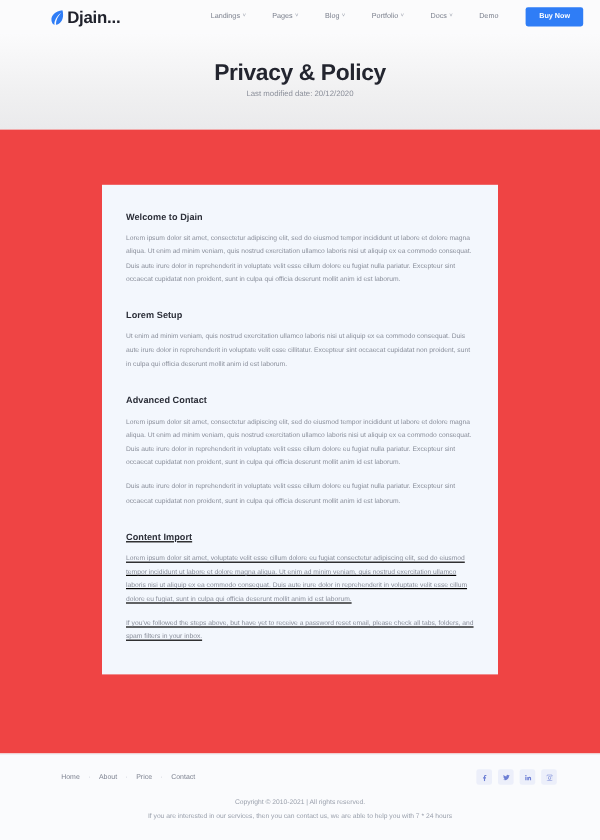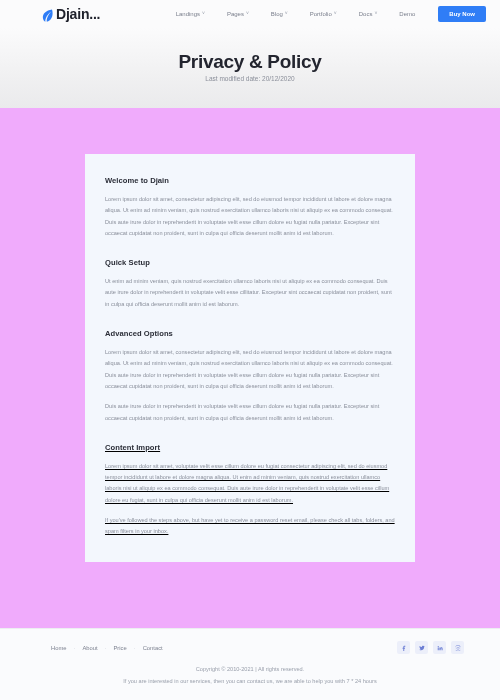--- a/index.html
+++ b/index.html
@@ -43,21 +43,21 @@
     flex:0 0 80px;
     background:linear-gradient(180deg,#fbfbfc 0%,#f0f0f1 62%,#eaeaec 100%);
     display:flex; flex-direction:column;
     align-items:center; justify-content:center; gap:2px;
     padding-bottom:4px;
   }
   .hero-title { font-size:19px; font-weight:bold; color:#23252f; letter-spacing:-0.3px; }
   .hero-sub { font-size:6.5px; color:#8b8f9a; }
 
   
-  .main { flex:1 1 auto; background:#f0abfc; padding:46px 0 0 0; }
+  .main { flex:1 1 auto; background:#ef4444; padding:46px 0 0 0; }
   .card {
     width:330px; margin:0 auto;
     background:#f3f7fd;
     padding:22px 20px 24px 20px;
   }
   .sec { margin-bottom:19px; }
   .sec:last-child { margin-bottom:0;text-decoration:underline; }
   .sec-title {
     font-size:7.6px; font-weight:bold; color:#2b2e38;
     margin-bottom:9px; letter-spacing:0.05px;
@@ -137,26 +137,26 @@
 
   <div class="main">
     <div class="card">
 
       <div class="sec">
         <div class="sec-title">Welcome to Djain</div>
         <p class="sec-p">Lorem ipsum dolor sit amet, consectetur adipiscing elit, sed do eiusmod tempor incididunt ut labore et dolore magna aliqua. Ut enim ad minim veniam, quis nostrud exercitation ullamco laboris nisi ut aliquip ex ea commodo consequat. Duis aute irure dolor in reprehenderit in voluptate velit esse cillum dolore eu fugiat nulla pariatur. Excepteur sint occaecat cupidatat non proident, sunt in culpa qui officia deserunt mollit anim id est laborum.</p>
       </div>
 
       <div class="sec">
-        <div class="sec-title">Quick Setup</div>
+        <div class="sec-title">Lorem Setup</div>
         <p class="sec-p">Ut enim ad minim veniam, quis nostrud exercitation ullamco laboris nisi ut aliquip ex ea commodo consequat. Duis aute irure dolor in reprehenderit in voluptate velit esse cillitatur. Excepteur sint occaecat cupidatat non proident, sunt in culpa qui officia deserunt mollit anim id est laborum.</p>
       </div>
 
       <div class="sec">
-        <div class="sec-title">Advanced Options</div>
+        <div class="sec-title">Advanced Contact</div>
         <p class="sec-p">Lorem ipsum dolor sit amet, consectetur adipiscing elit, sed do eiusmod tempor incididunt ut labore et dolore magna aliqua. Ut enim ad minim veniam, quis nostrud exercitation ullamco laboris nisi ut aliquip ex ea commodo consequat. Duis aute irure dolor in reprehenderit in voluptate velit esse cillum dolore eu fugiat nulla pariatur. Excepteur sint occaecat cupidatat non proident, sunt in culpa qui officia deserunt mollit anim id est laborum.</p>
         <p class="sec-p">Duis aute irure dolor in reprehenderit in voluptate velit esse cillum dolore eu fugiat nulla pariatur. Excepteur sint occaecat cupidatat non proident, sunt in culpa qui officia deserunt mollit anim id est laborum.</p>
       </div>
 
       <div class="sec">
         <div class="sec-title">Content Import</div>
         <p class="sec-p">Lorem ipsum dolor sit amet, voluptate velit esse cillum dolore eu fugiat consectetur adipiscing elit, sed do eiusmod tempor incididunt ut labore et dolore magna aliqua. Ut enim ad minim veniam, quis nostrud exercitation ullamco laboris nisi ut aliquip ex ea commodo consequat. Duis aute irure dolor in reprehenderit in voluptate velit esse cillum dolore eu fugiat, sunt in culpa qui officia deserunt mollit anim id est laborum.</p>
         <p class="sec-p">If you've followed the steps above, but have yet to receive a password reset email, please check all tabs, folders, and spam filters in your inbox.</p>
       </div>
 

